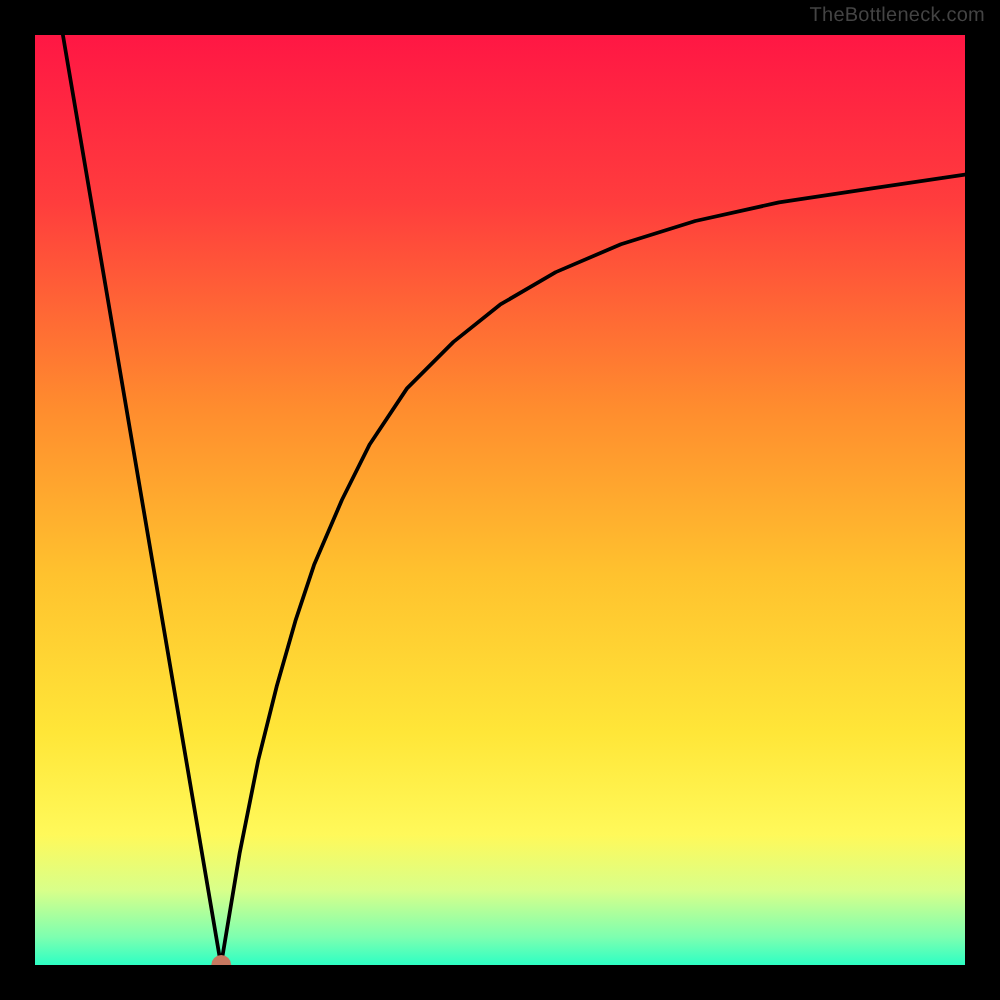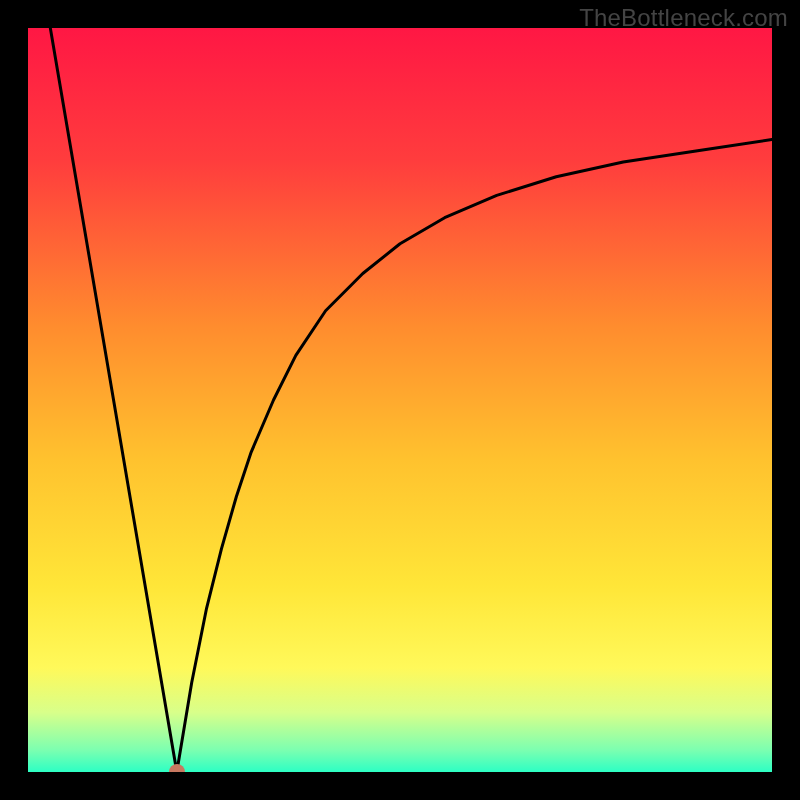--- a/index.html
+++ b/index.html
@@ -27,21 +27,21 @@
   }
   .gradient-bg {
     position: absolute;
     inset: 0;
   }
   .watermark {
     position: absolute;
     top: 4px;
     right: 12px;
     color: #444;
-    font-size: 24px;
+    font-size: 16px;
     font-weight: 500;
     letter-spacing: 0.2px;
     z-index: 5;
   }
   svg.curve {
     position: absolute;
     inset: 0;
     z-index: 3;
   }
   .marker {

